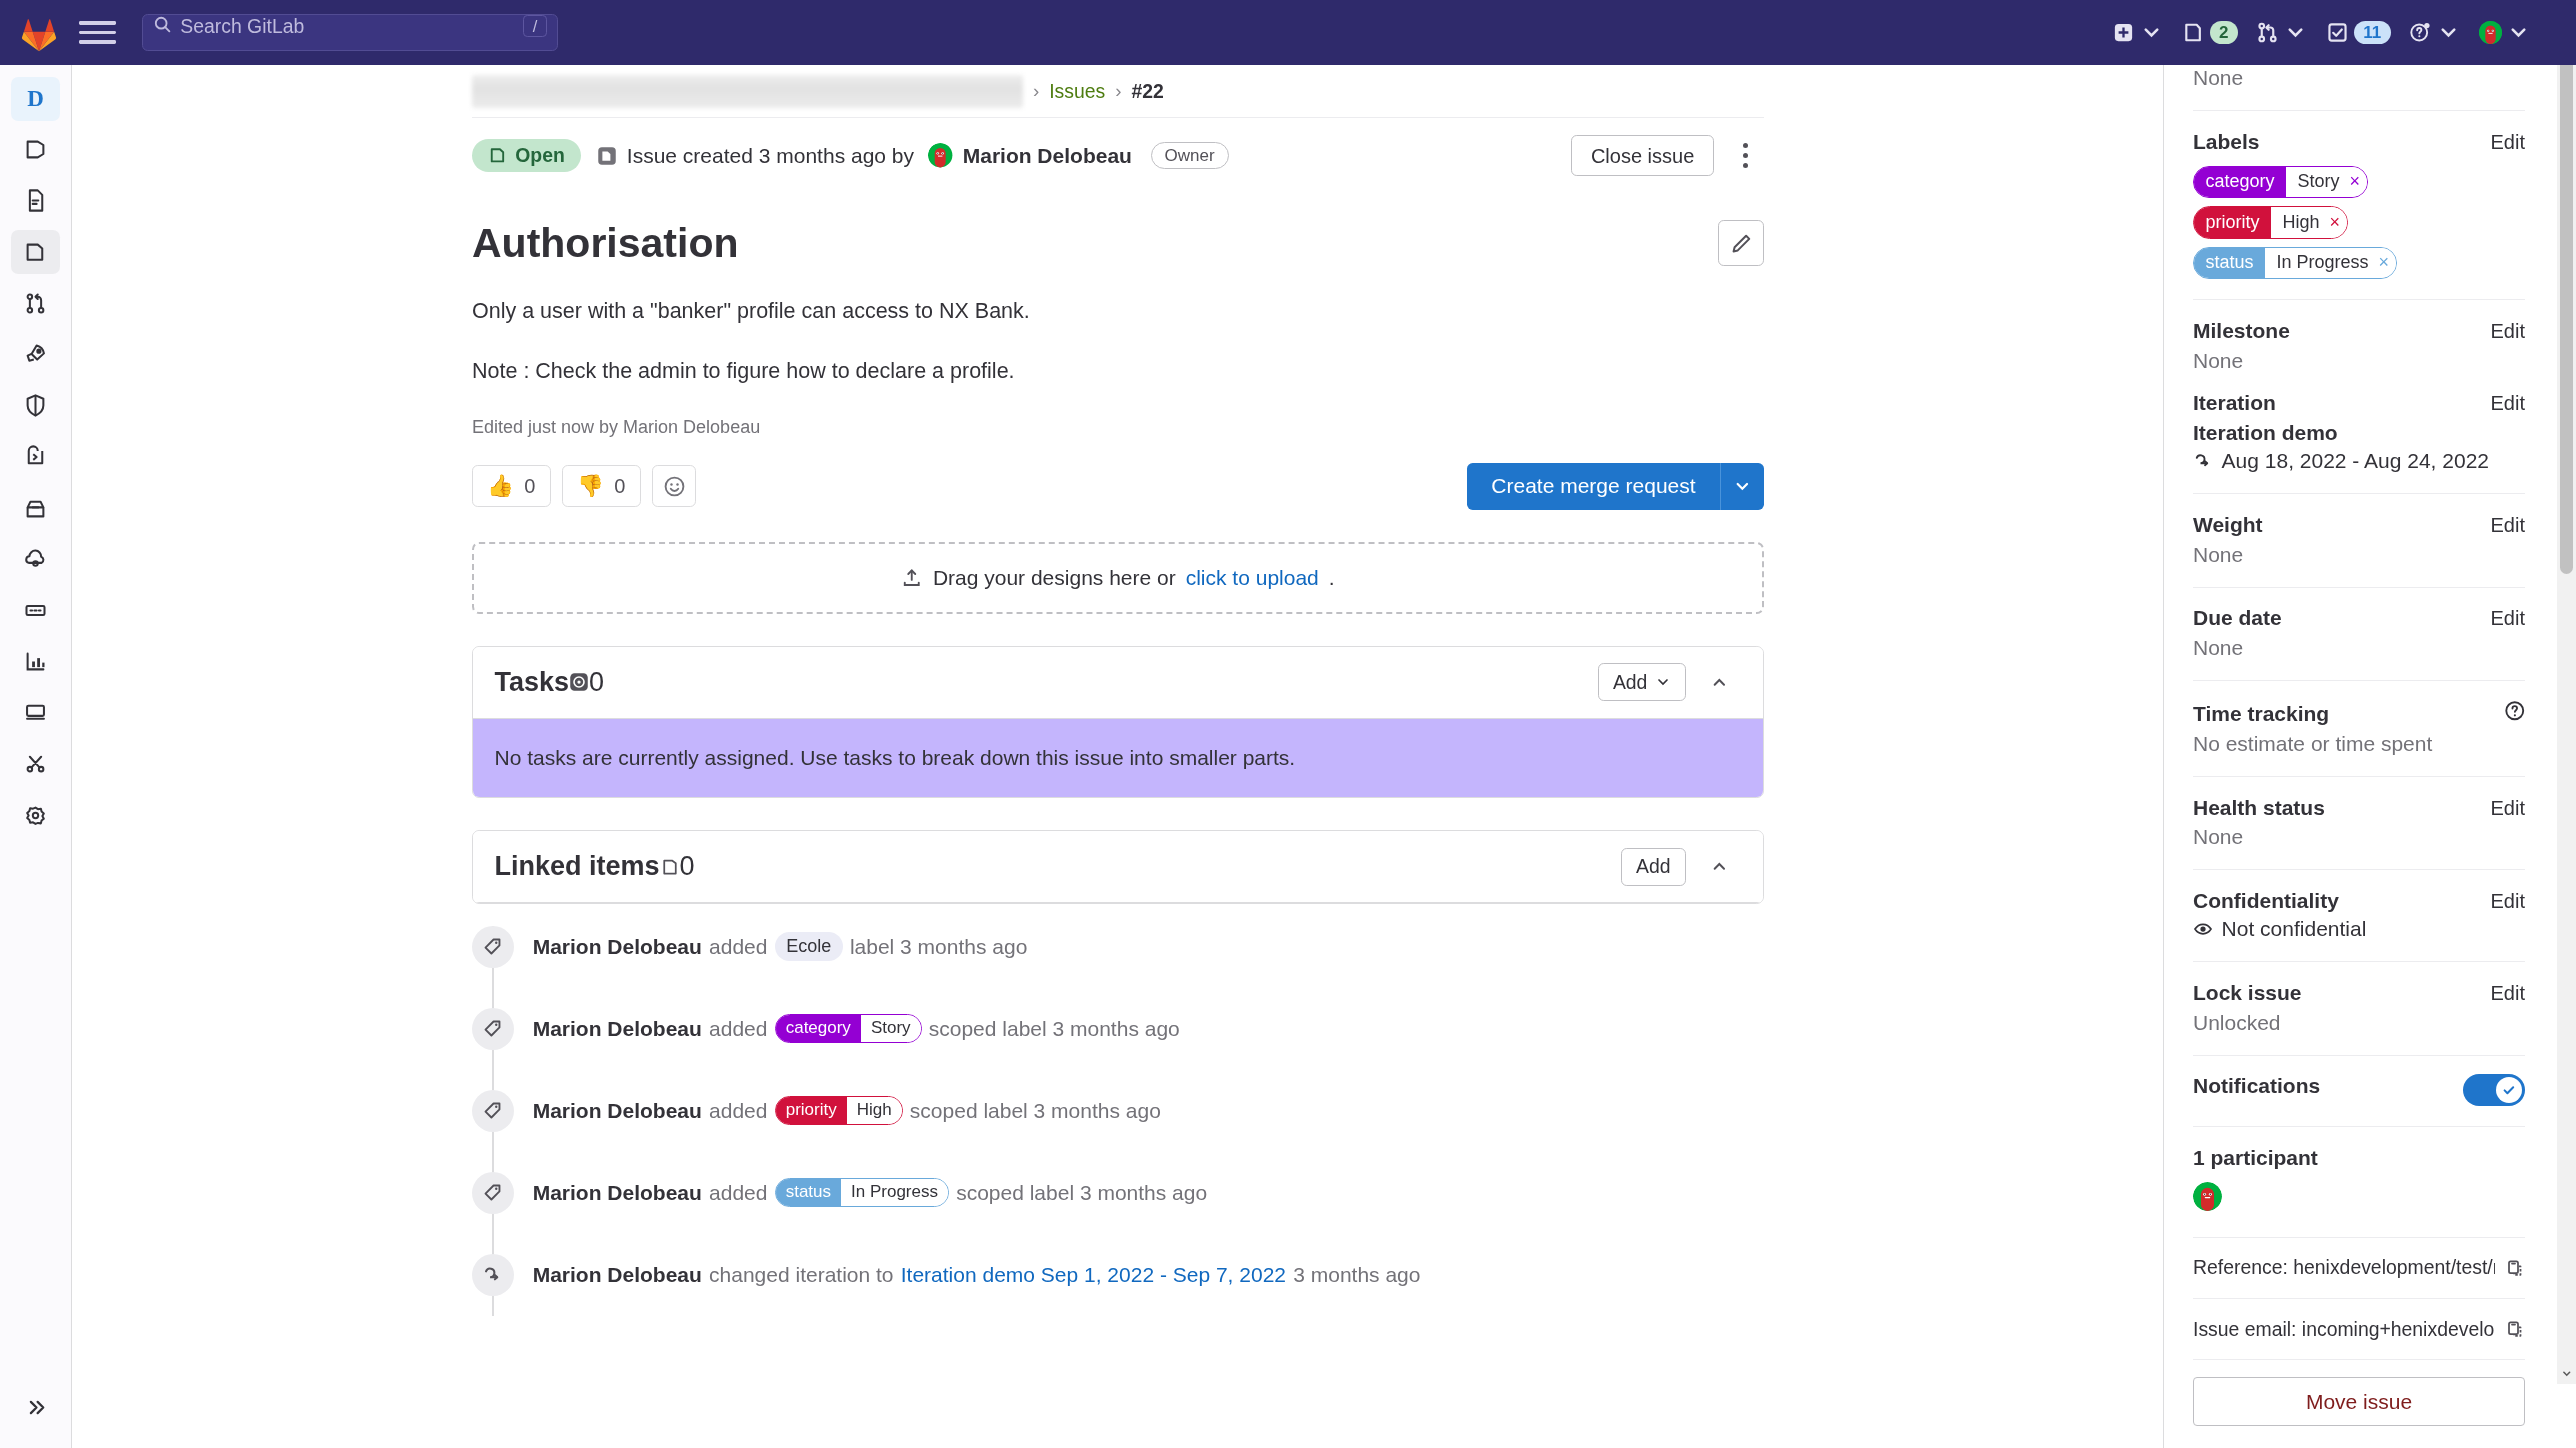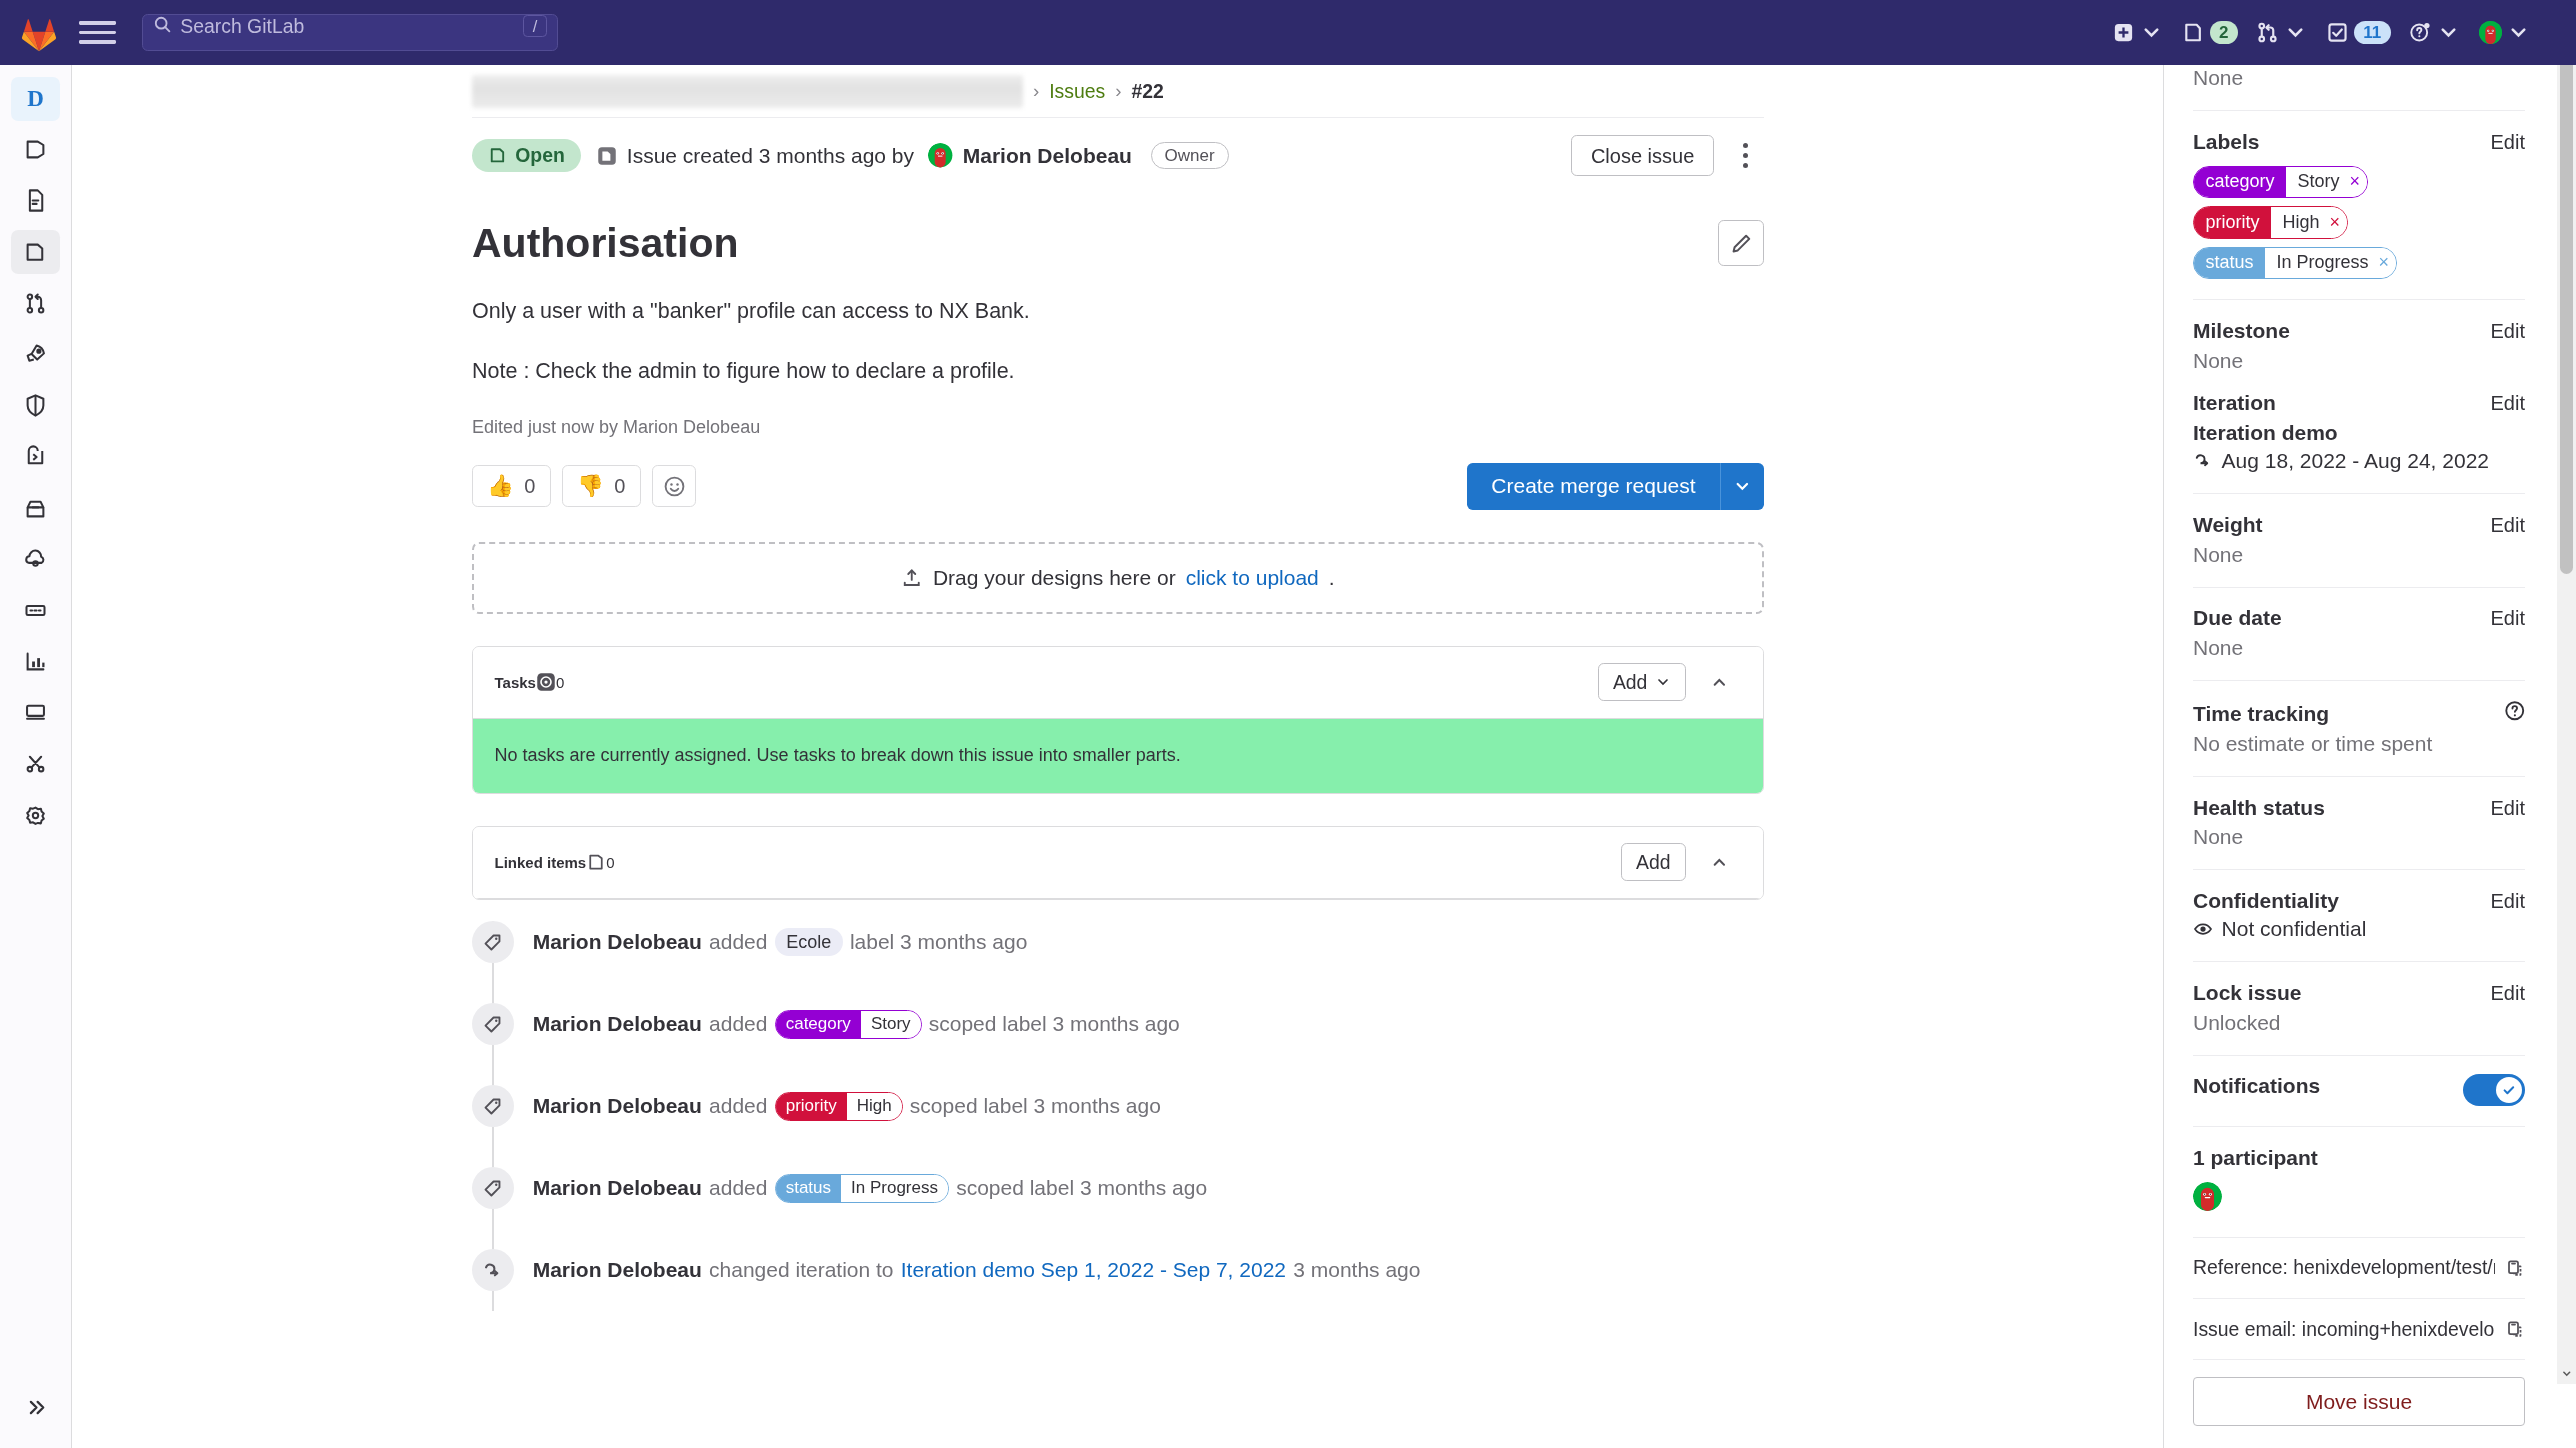--- a/index.html
+++ b/index.html
@@ -168,40 +168,40 @@
   .link-blue { color: #1068bf; cursor: pointer; }
 
   .card {
     margin-top: 32px; border: 1.4px solid #dcdcde; border-radius: 7.2px; overflow: hidden;
   }
   .card-head {
     height: 72px; display: flex; align-items: center; padding: 0 21.5px;
     background: #fff; border-bottom: 1.4px solid #dcdcde;
   }
   .card-title {
-    font-size: 15px; font-weight: bold; color: #333238;
+    font-size: 27px; font-weight: bold; color: #333238;
     display: flex; align-items: center; 
   }
   .card-title svg { width: 20px; height: 20px; }
   .card-count { font-weight: normal; color: #333238; }
   .card-actions { margin-left: auto; display: flex; align-items: center; gap: 0; }
   .btn-sm {
     border: 1.4px solid #bfbfc3; background: #fff; border-radius: 5.7px;
     font-size: 19.4px; color: #333238; padding: 6.5px 14.4px; cursor: pointer;
     display: flex; align-items: center; gap: 7.2px;
     font-family: "Liberation Sans", sans-serif;
   }
   .btn-sm svg { width: 16px; height: 16px; }
   .collapse-btn {
     width: 44px; height: 42px; display: flex; align-items: center; justify-content: center;
     cursor: pointer; margin-left: 11.5px;
   }
   .collapse-btn svg { width: 18.7px; height: 18.7px; }
   .card-body {
-    background: #86efac; padding: 24.4px 21.5px; font-size: 18px; color: #333238; line-height: 1.4;
+    background: #c4b5fd; padding: 24.4px 21.5px; font-size: 21px; color: #333238; line-height: 1.4;
   }
 
   .activity-head { display: flex; align-items: center; margin-top: 43px; }
   h2.activity-title { font-size: 29px; font-weight: bold; color: #333238; }
 
   .feed { margin-top: 21.5px; position: relative; }
   .feed-item {
     display: flex; align-items: flex-start; position: relative;
     min-height: 62px; padding-left: 0;
   }

